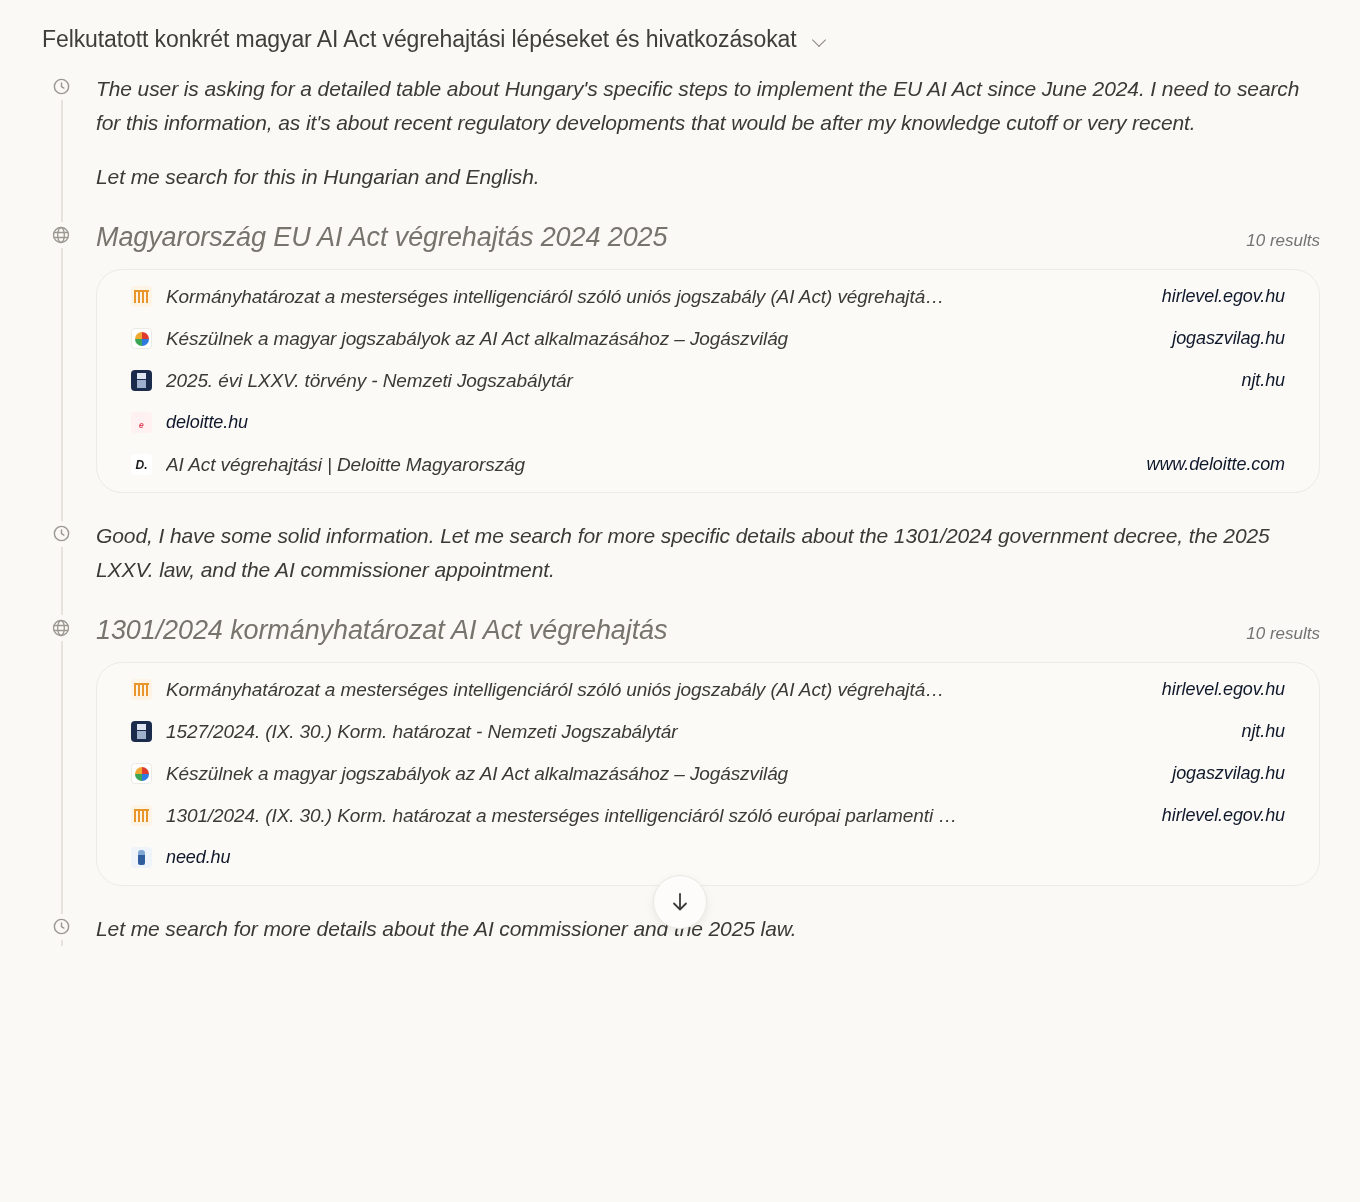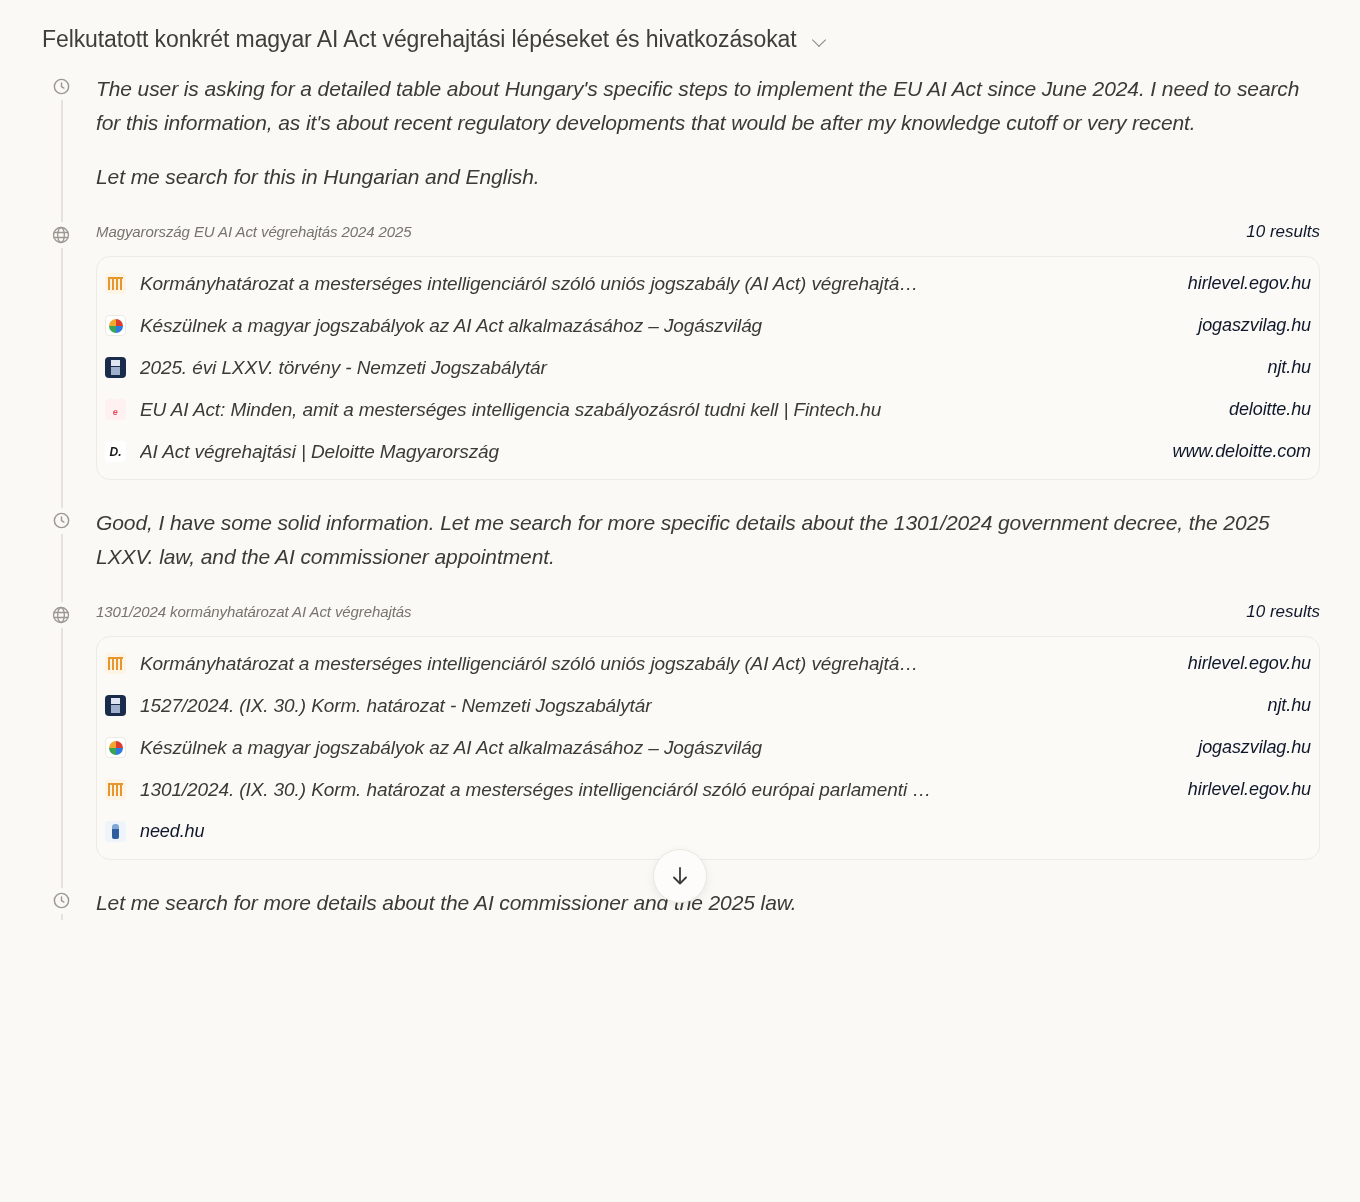--- a/index.html
+++ b/index.html
@@ -106,40 +106,40 @@
   .thought p:last-child { margin-bottom: 0; }
 
   
   .search-row {
     display: flex;
     align-items: baseline;
     justify-content: space-between;
     gap: 20px;
   }
   .search-query {
-    font-size: 15px;
+    font-size: 27px;
     color: #77746d;
     letter-spacing: -0.1px;
     line-height: 1.3;
   }
   .result-count {
     font-size: 17px;
-    color: #0f172a;
+    color: #737373;
     white-space: nowrap;
     flex: 0 0 auto;
     padding-top: 2px;
   }
 
   
   .results-card {
     margin-top: 14px;
     background: #fbfaf7;
     border: 1px solid #ecebe5;
-    border-radius: 14px;
-    padding: 6px 4px;
+    border-radius: 26px;
+    padding: 6px 30px;
   }
   .result-item {
     display: flex;
     align-items: center;
     gap: 14px;
     padding: 9px 4px;
     min-height: 42px;
   }
   .favicon {
     flex: 0 0 auto;
@@ -308,21 +308,20 @@
           </div>
 
           <div class="result-item">
             <span class="favicon fav-njt"></span>
             <span class="result-title">2025. évi LXXV. törvény - Nemzeti Jogszabálytár</span>
             <span class="result-domain">njt.hu</span>
           </div>
 
           <div class="result-item">
             <span class="favicon fav-fintech">ₑ</span>
-            <span class="result-title">EU AI Act: Minden, amit a mesterséges intelligencia szabályozásról tudni kell | Fintech.hu</span>
             <span class="result-domain">deloitte.hu</span>
           </div>
 
           <div class="result-item">
             <span class="favicon fav-deloitte">D.</span>
             <span class="result-title">AI Act végrehajtási | Deloitte Magyarország</span>
             <span class="result-domain">www.deloitte.com</span>
           </div>
 
         </div>

